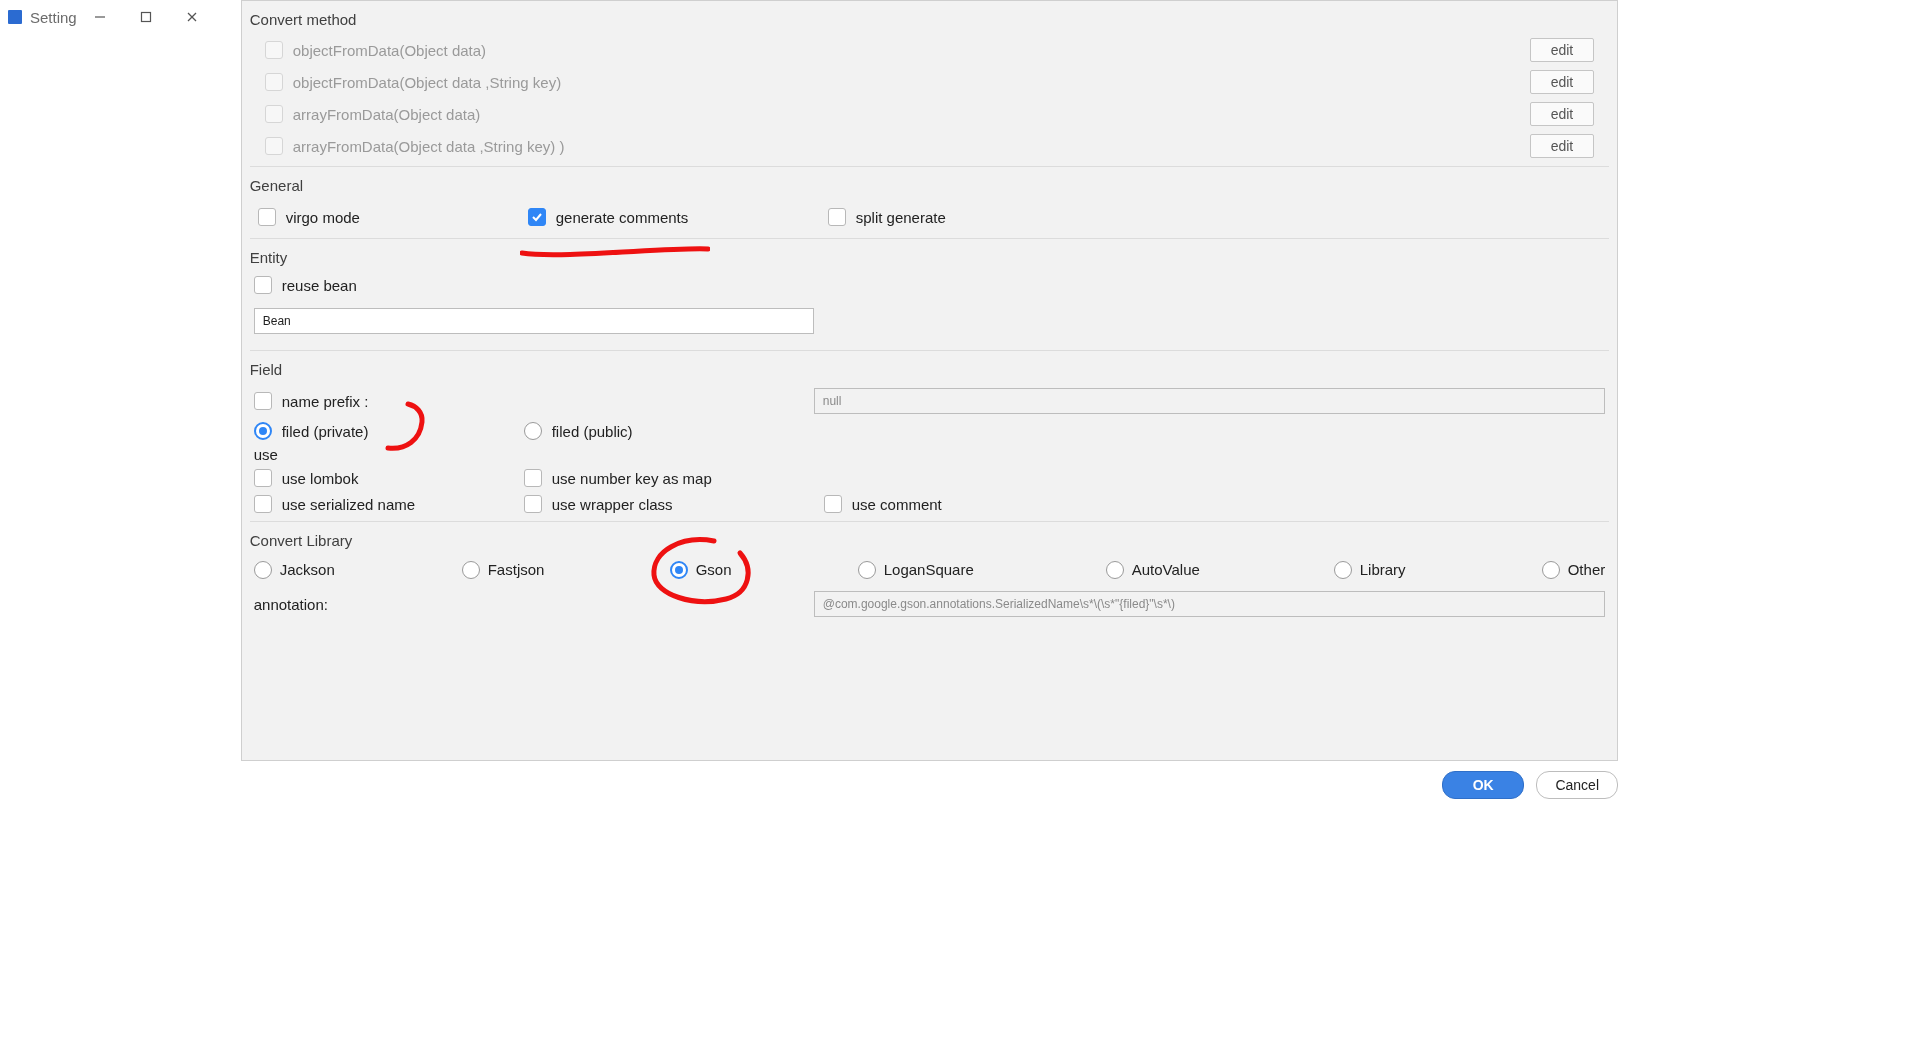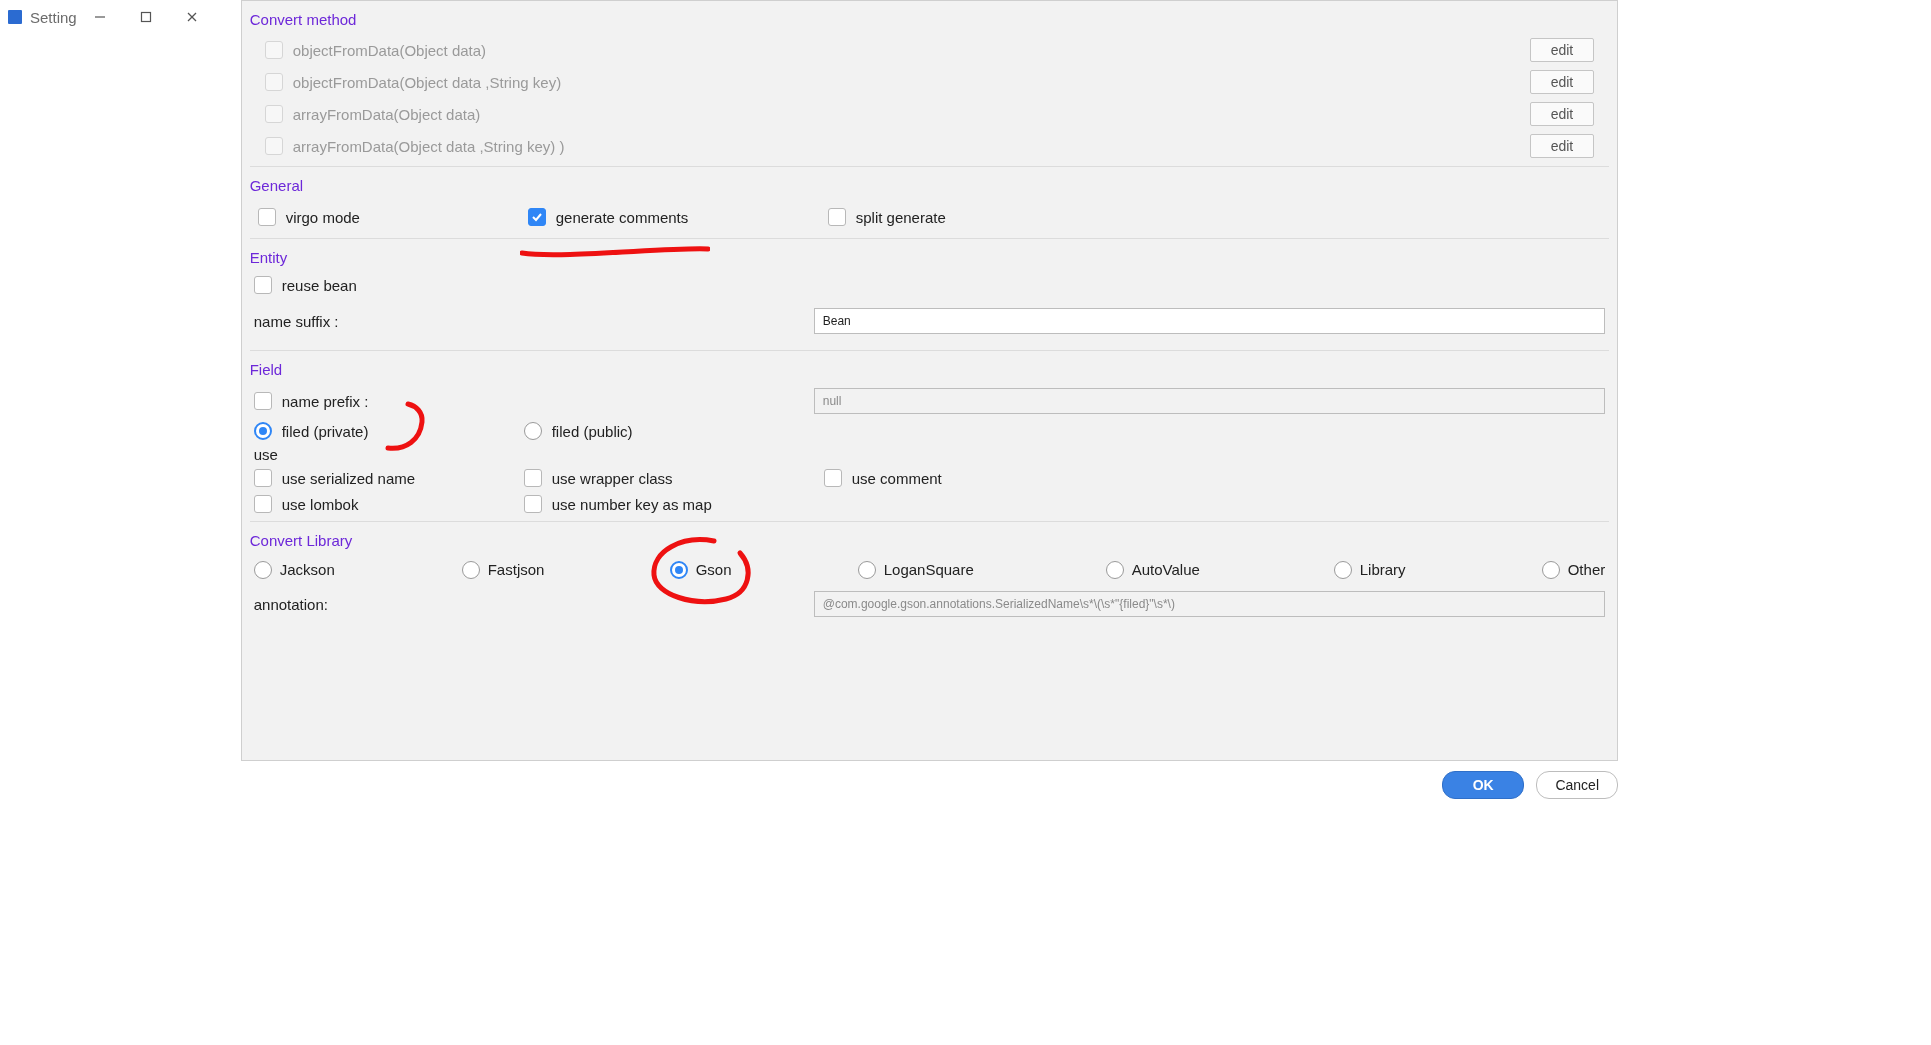--- a/index.html
+++ b/index.html
@@ -51,21 +51,21 @@
   }
   .panel {
     border: 1px solid #cfcfcf;
     background: #f2f2f2;
     padding: 6px 8px 8px 8px;
     flex: 1;
     overflow: auto;
   }
   .section-title {
     font-size: 15px;
-    color: #6d28d9;
+    color: #404040;
     padding: 4px 0 6px 0;
   }
   .method-row {
     display: flex;
     align-items: center;
     padding: 4px 15px;
     gap: 10px;
     color: #999;
   }
   .method-row .method-text { flex: 1; color: #9a9a9a; font-size: 15px; }
@@ -267,21 +267,20 @@
         
         <svg class="ann-svg" style="left:270px; top:-4px;" width="190" height="20" viewBox="0 0 190 20">
           <path d="M2 12 C 40 18, 150 6, 188 8" stroke="#e11" stroke-width="5" fill="none" stroke-linecap="round"></path>
         </svg>
       </div>
       <div class="row-inline">
         <span class="chk"></span>
         <span class="label">reuse bean</span>
       </div>
       <div class="grid2" style="margin-top:6px;">
-        <span class="label">name suffix :</span>
         <input class="text-input" value="Bean" style="">
       </div>
 
       <hr class="hr" style="margin-top:12px;">
 
       <div class="section-title">Field</div>
       <div class="grid2">
         <div class="row-inline" style="padding:0;">
           <span class="chk"></span>
           <span class="label">name prefix :</span>
@@ -305,41 +304,41 @@
         <svg class="ann-svg" style="left:128px; top:-18px;" width="60" height="56" viewBox="0 0 60 56">
           <path d="M10 48 C 28 50, 42 40, 44 22 C 45 12, 38 6, 30 4" stroke="#e11" stroke-width="5" fill="none" stroke-linecap="round"></path>
         </svg>
       </div>
 
       <div class="use-label">use</div>
 
       <div class="grid3">
         <div class="row-inline" style="padding:0;">
           <span class="chk"></span>
+          <span class="label">use lombok</span>
+        </div>
+        <div class="row-inline" style="padding:0;">
+          <span class="chk"></span>
+          <span class="label">use number key as map</span>
+        </div>
+        <div></div>
+      </div>
+      <div class="grid3">
+        <div class="row-inline" style="padding:0;">
+          <span class="chk"></span>
           <span class="label">use serialized name</span>
         </div>
         <div class="row-inline" style="padding:0;">
           <span class="chk"></span>
           <span class="label">use wrapper class</span>
         </div>
         <div class="row-inline" style="padding:0;">
           <span class="chk"></span>
           <span class="label">use comment</span>
         </div>
-      </div>
-      <div class="grid3">
-        <div class="row-inline" style="padding:0;">
-          <span class="chk"></span>
-          <span class="label">use lombok</span>
-        </div>
-        <div class="row-inline" style="padding:0;">
-          <span class="chk"></span>
-          <span class="label">use number key as map</span>
-        </div>
-        <div></div>
       </div>
 
       <hr class="hr">
 
       <div class="section-title">Convert Library</div>
 
       <div class="lib-row rel" style="justify-content:flex-start;">
         <div class="lib-cell" style="width:200px;">
           <span class="radio"></span>
           <span class="lbl">Jackson</span>

